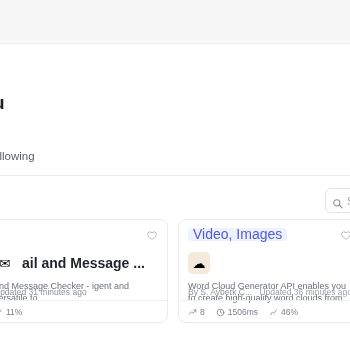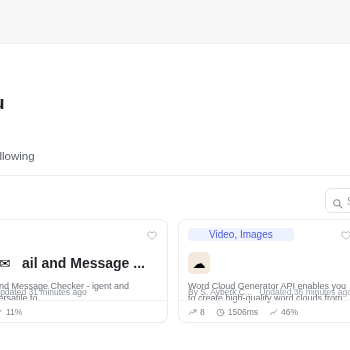--- a/index.html
+++ b/index.html
@@ -66,22 +66,22 @@
     padding: 8px 9px 7px 9px;
     position: relative;
     flex: 0 0 auto;
     box-shadow: 0 1px 1px rgba(16,24,40,0.02);
   }
   .card-top {
     display: flex; align-items: flex-start; justify-content: space-between;
     height: 15px;
   }
   .chip {
-    font-size: 10px; line-height: 13px;
-    padding: 0 21px;
+    font-size: 14px; line-height: 13px;
+    padding: 0 5px;
     border-radius: 4px;
     white-space: nowrap;
   }
   .chip-video { background: #eef2ff; color: #4f5bd5; }
   .chip-empty { background: transparent; }
   .heart { width: 12px; height: 12px; color: #b6bbc2; }
 
   .card-head {
     display: flex; align-items: center; gap: 6px;
     margin-top: 8px; height: 24px;

